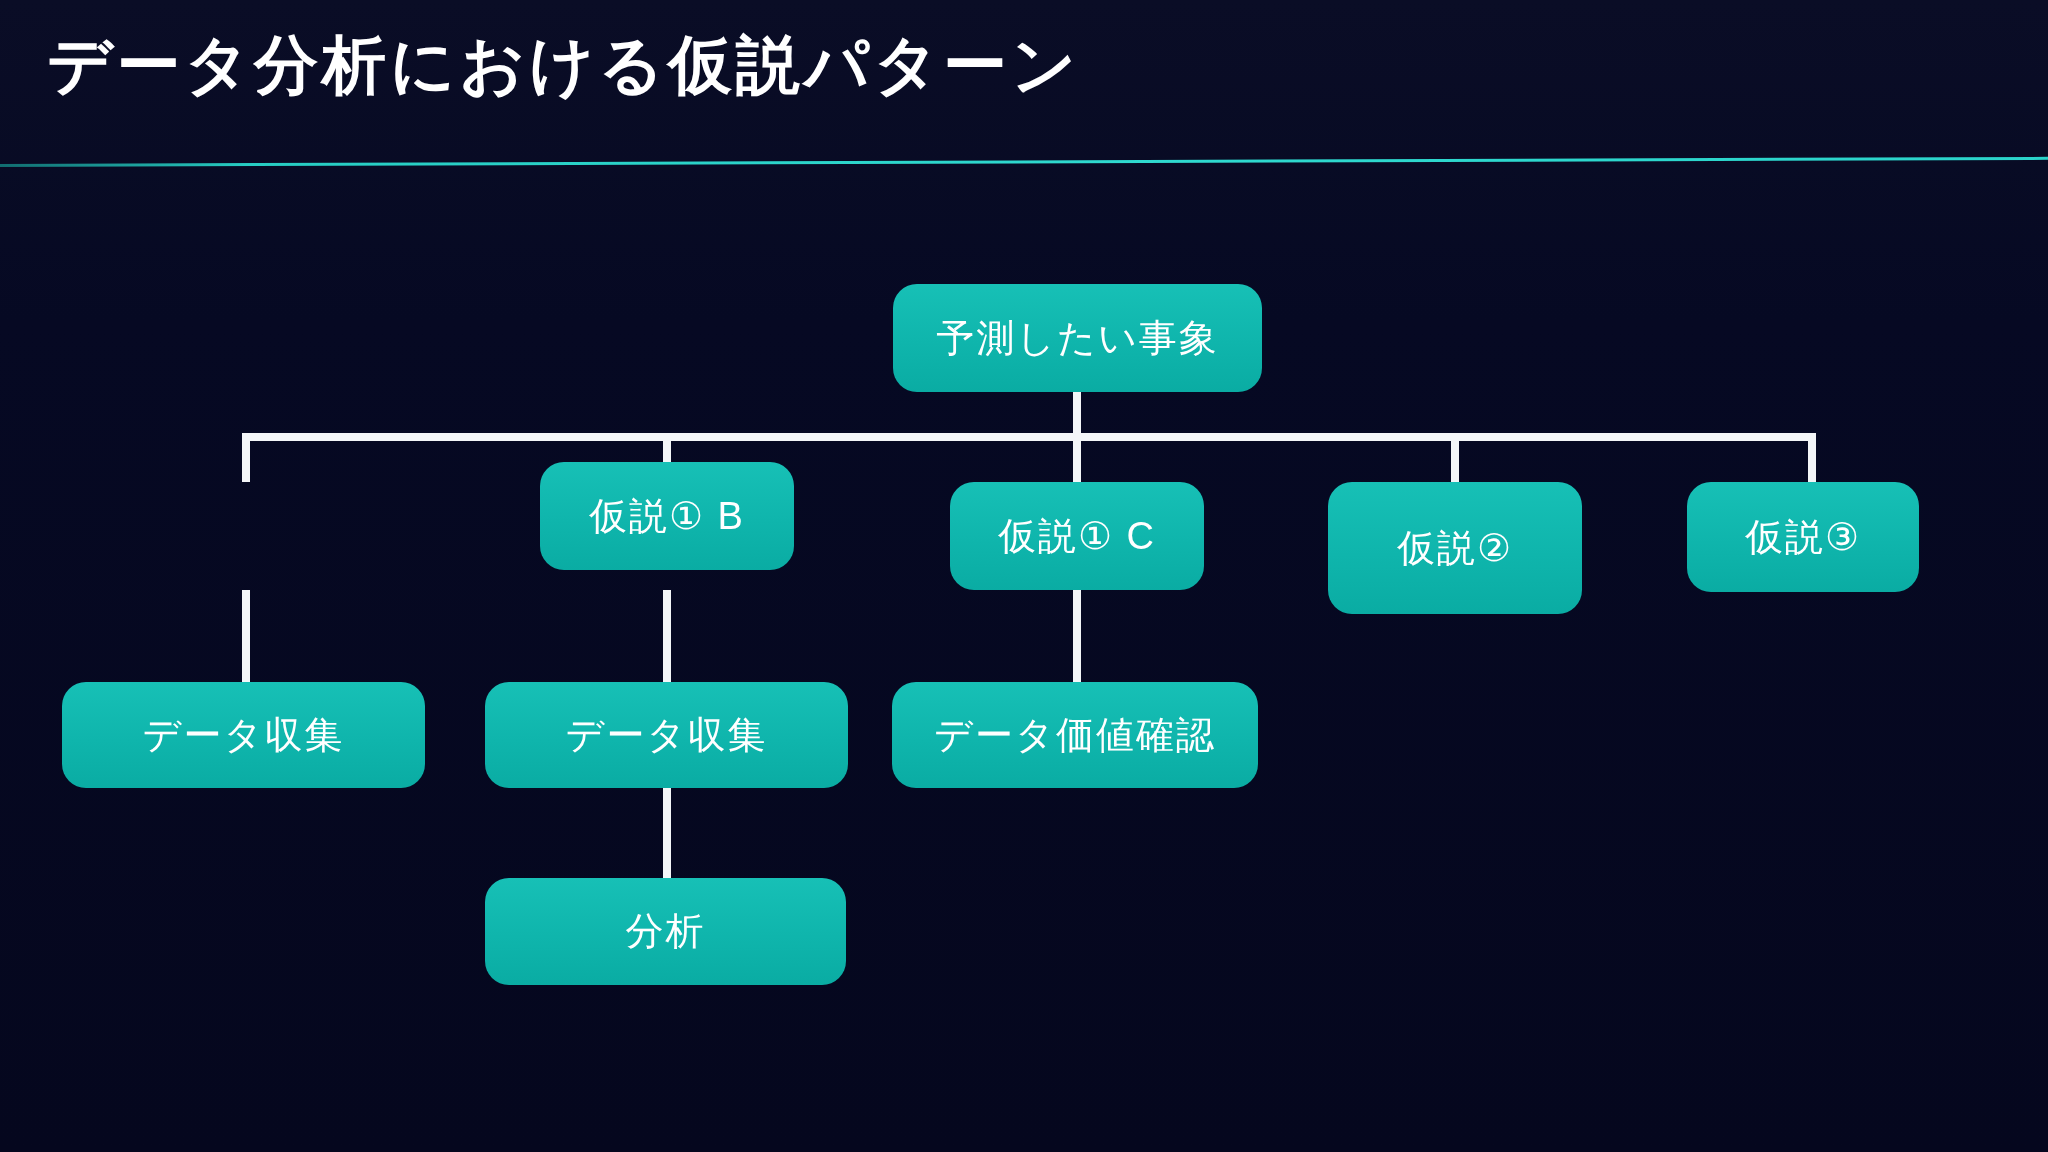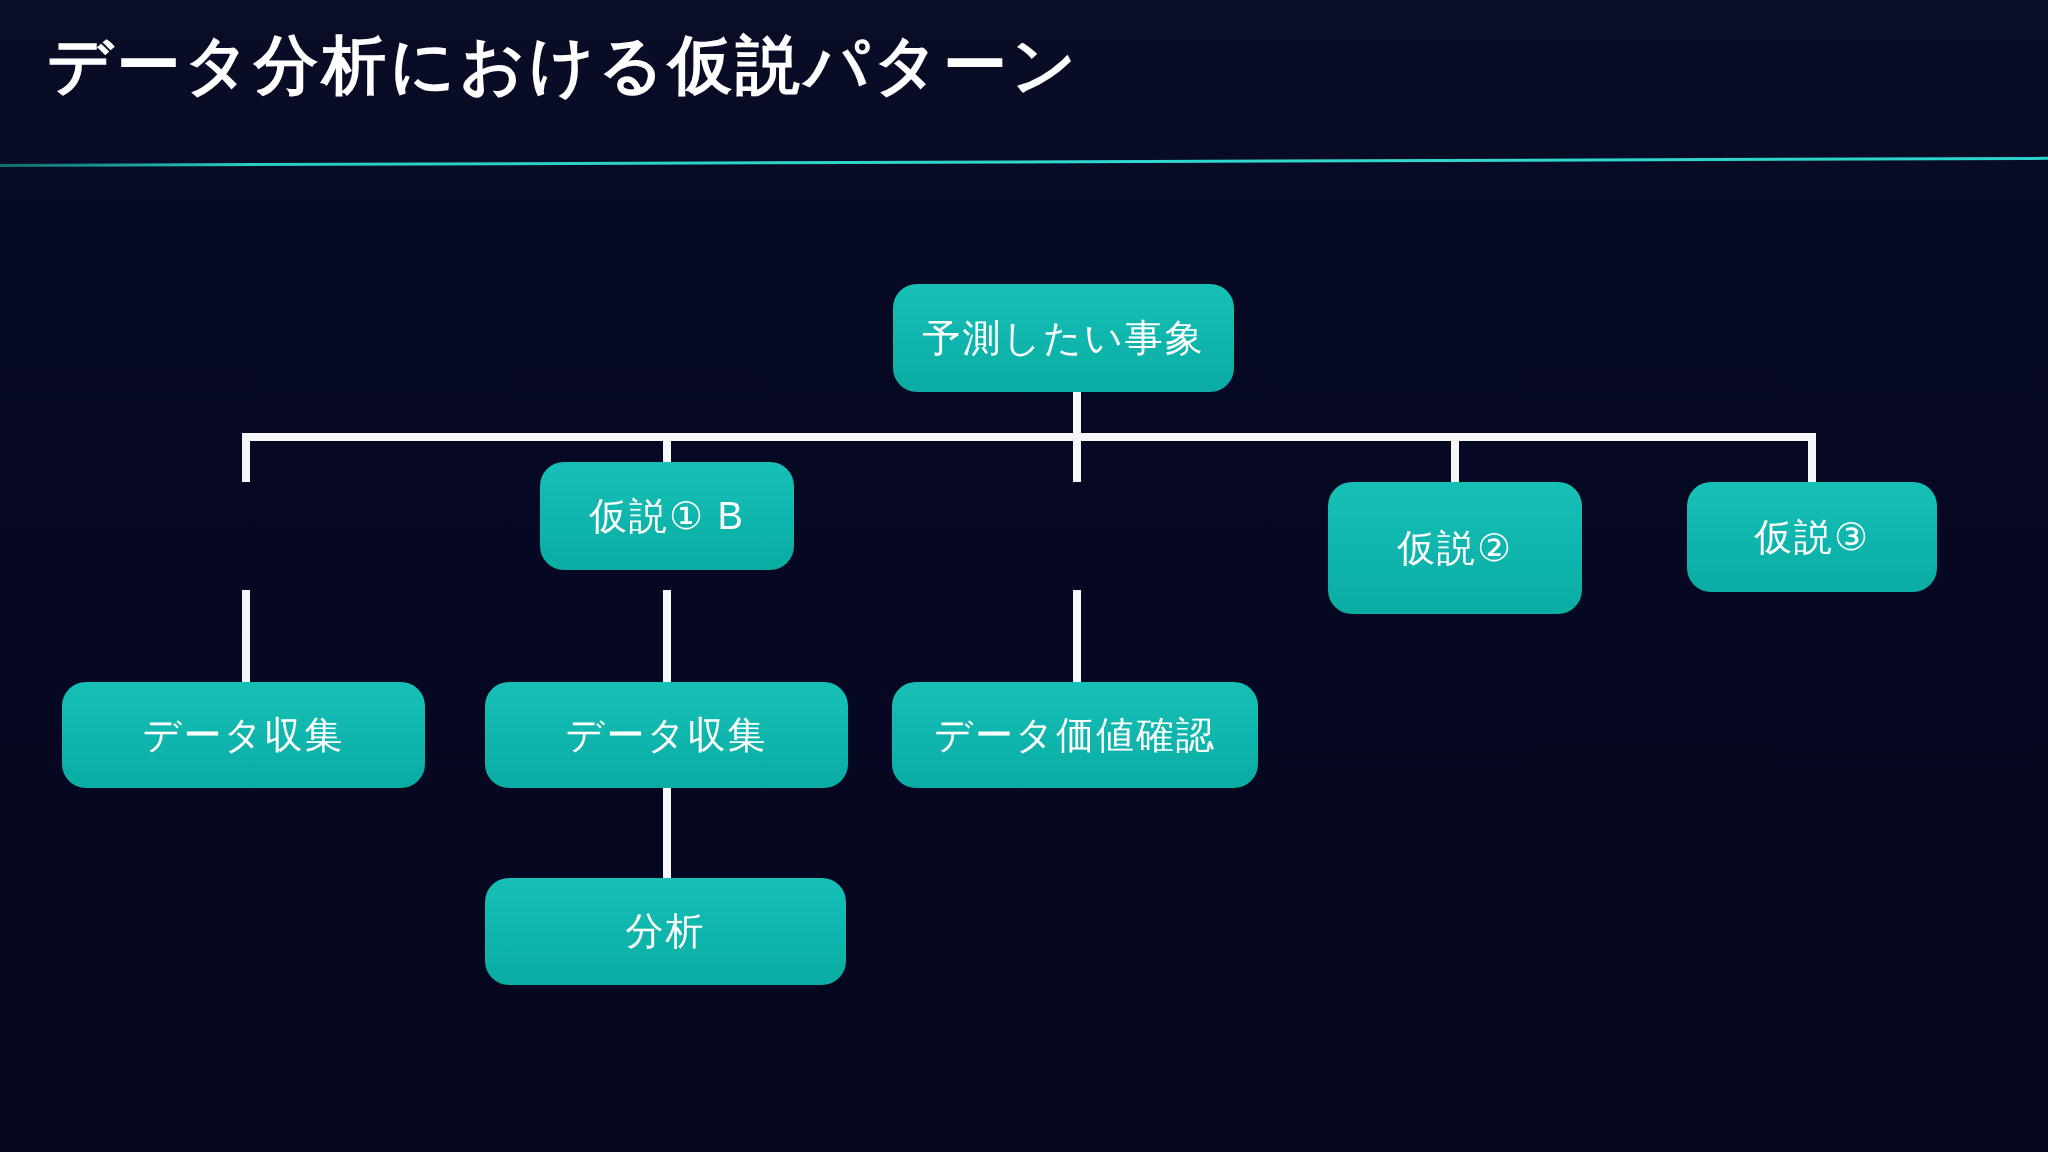--- a/index.html
+++ b/index.html
@@ -60,26 +60,26 @@
     justify-content: center;
     border-radius: 24px;
     background: linear-gradient(180deg, #17c0b6 0%, var(--node-fill, #0fb5ac) 55%, #0aaca3 100%);
     color: var(--node-text, #ffffff);
     font-size: 38px;
     font-weight: 400;
     letter-spacing: 2px;
     text-align: center;
     white-space: nowrap;
   }
-  .n-root { left: 893px;  top: 284px; width: 341px; height: 108px; }
+  .n-root { left: 893px;  top: 284px; width: 369px; height: 108px; }
   .n-h1a  { left: 119px;  top: 482px; width: 254px; height: 108px; }
   .n-h1b  { left: 540px;  top: 462px; width: 254px; height: 108px; }
   .n-h1c  { left: 950px;  top: 482px; width: 254px; height: 108px; }
   .n-h2   { left: 1328px; top: 482px; width: 254px; height: 132px; }
-  .n-h3   { left: 1687px; top: 482px; width: 250px; height: 110px; }
+  .n-h3   { left: 1687px; top: 482px; width: 232px; height: 110px; }
   .n-dca  { left: 62px;   top: 682px; width: 363px; height: 106px; }
   .n-dcb  { left: 485px;  top: 682px; width: 363px; height: 106px; }
   .n-dvc  { left: 892px;  top: 682px; width: 366px; height: 106px; }
   .n-anb  { left: 485px;  top: 878px; width: 361px; height: 107px; }
 </style>
 </head>
 <body>
 
 <div class="slide" style="--title-color: #ffffff; --node-fill: #0fb5ac; --node-text: #ffffff; --connector: #f4f6f8;">
 
@@ -97,20 +97,23 @@
   <div class="edge e-b-dcb"></div>
   <div class="edge e-c-dvc"></div>
   <div class="edge e-dcb-anb"></div>
 
   <div class="node n-root">
     <span>予測したい事象</span>
   </div>
   <div class="node n-h1b">
     <span>仮説① B</span>
   </div>
+  <div class="node n-h1c">
+    <span>仮説① C</span>
+  </div>
   <div class="node n-h2">
     <span>仮説②</span>
   </div>
   <div class="node n-h3">
     <span>仮説③</span>
   </div>
   <div class="node n-dca">
     <span>データ収集</span>
   </div>
   <div class="node n-dcb">

